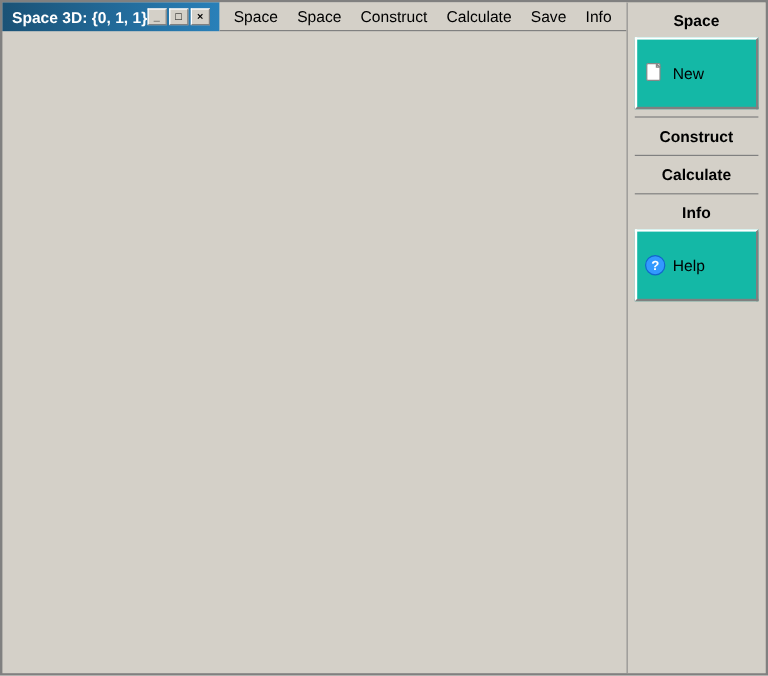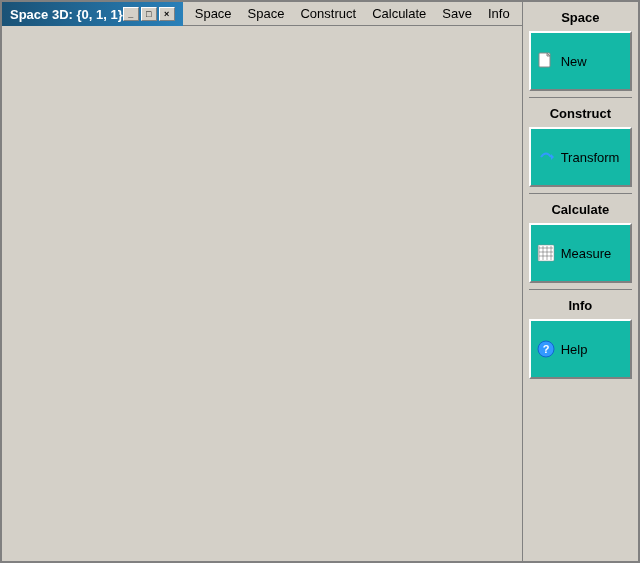--- a/index.html
+++ b/index.html
@@ -203,50 +203,26 @@
       </button>
 
 
 
       <div class="divider"></div>
 
       <div class="section-label">Construct</div>
 
 
 
-      <button class="sidebar-btn">
-        <span class="btn-icon">
-          <svg width="18" height="18" viewBox="0 0 18 18">
-            <path d="M4,9 Q9,2 14,9" fill="none" stroke="#3399ff" stroke-width="2" marker-end="url(#arr)"></path>
-            <polygon points="14,6 17,9 14,12" fill="#3399ff"></polygon>
-          </svg>
-        </span>
-        <span>Transform</span>
-      </button>
 
       <div class="divider"></div>
 
       <div class="section-label">Calculate</div>
 
 
-      <button class="sidebar-btn">
-        <span class="btn-icon">
-          <svg width="18" height="18" viewBox="0 0 18 18">
-            <rect x="1" y="1" width="16" height="16" rx="1" fill="white" stroke="#888" stroke-width="0.5"></rect>
-            <line x1="2" y1="4" x2="16" y2="4" stroke="#555" stroke-width="0.5"></line>
-            <line x1="2" y1="8" x2="16" y2="8" stroke="#555" stroke-width="0.5"></line>
-            <line x1="2" y1="12" x2="16" y2="12" stroke="#555" stroke-width="0.5"></line>
-            <line x1="2" y1="2" x2="2" y2="16" stroke="#555" stroke-width="0.5"></line>
-            <line x1="6" y1="2" x2="6" y2="16" stroke="#555" stroke-width="0.5"></line>
-            <line x1="10" y1="2" x2="10" y2="16" stroke="#555" stroke-width="0.5"></line>
-            <line x1="14" y1="2" x2="14" y2="16" stroke="#555" stroke-width="0.5"></line>
-          </svg>
-        </span>
-        <span>Measure</span>
-      </button>
 
       <div class="divider"></div>
 
       <div class="section-label">Info</div>
 
       <button class="sidebar-btn">
         <span class="btn-icon">
           <svg width="18" height="18" viewBox="0 0 18 18">
             <circle cx="9" cy="9" r="8" fill="#3399ff" stroke="#1166cc" stroke-width="1"></circle>
             <text x="9" y="13" text-anchor="middle" font-size="11" font-weight="bold" fill="white">?</text>

